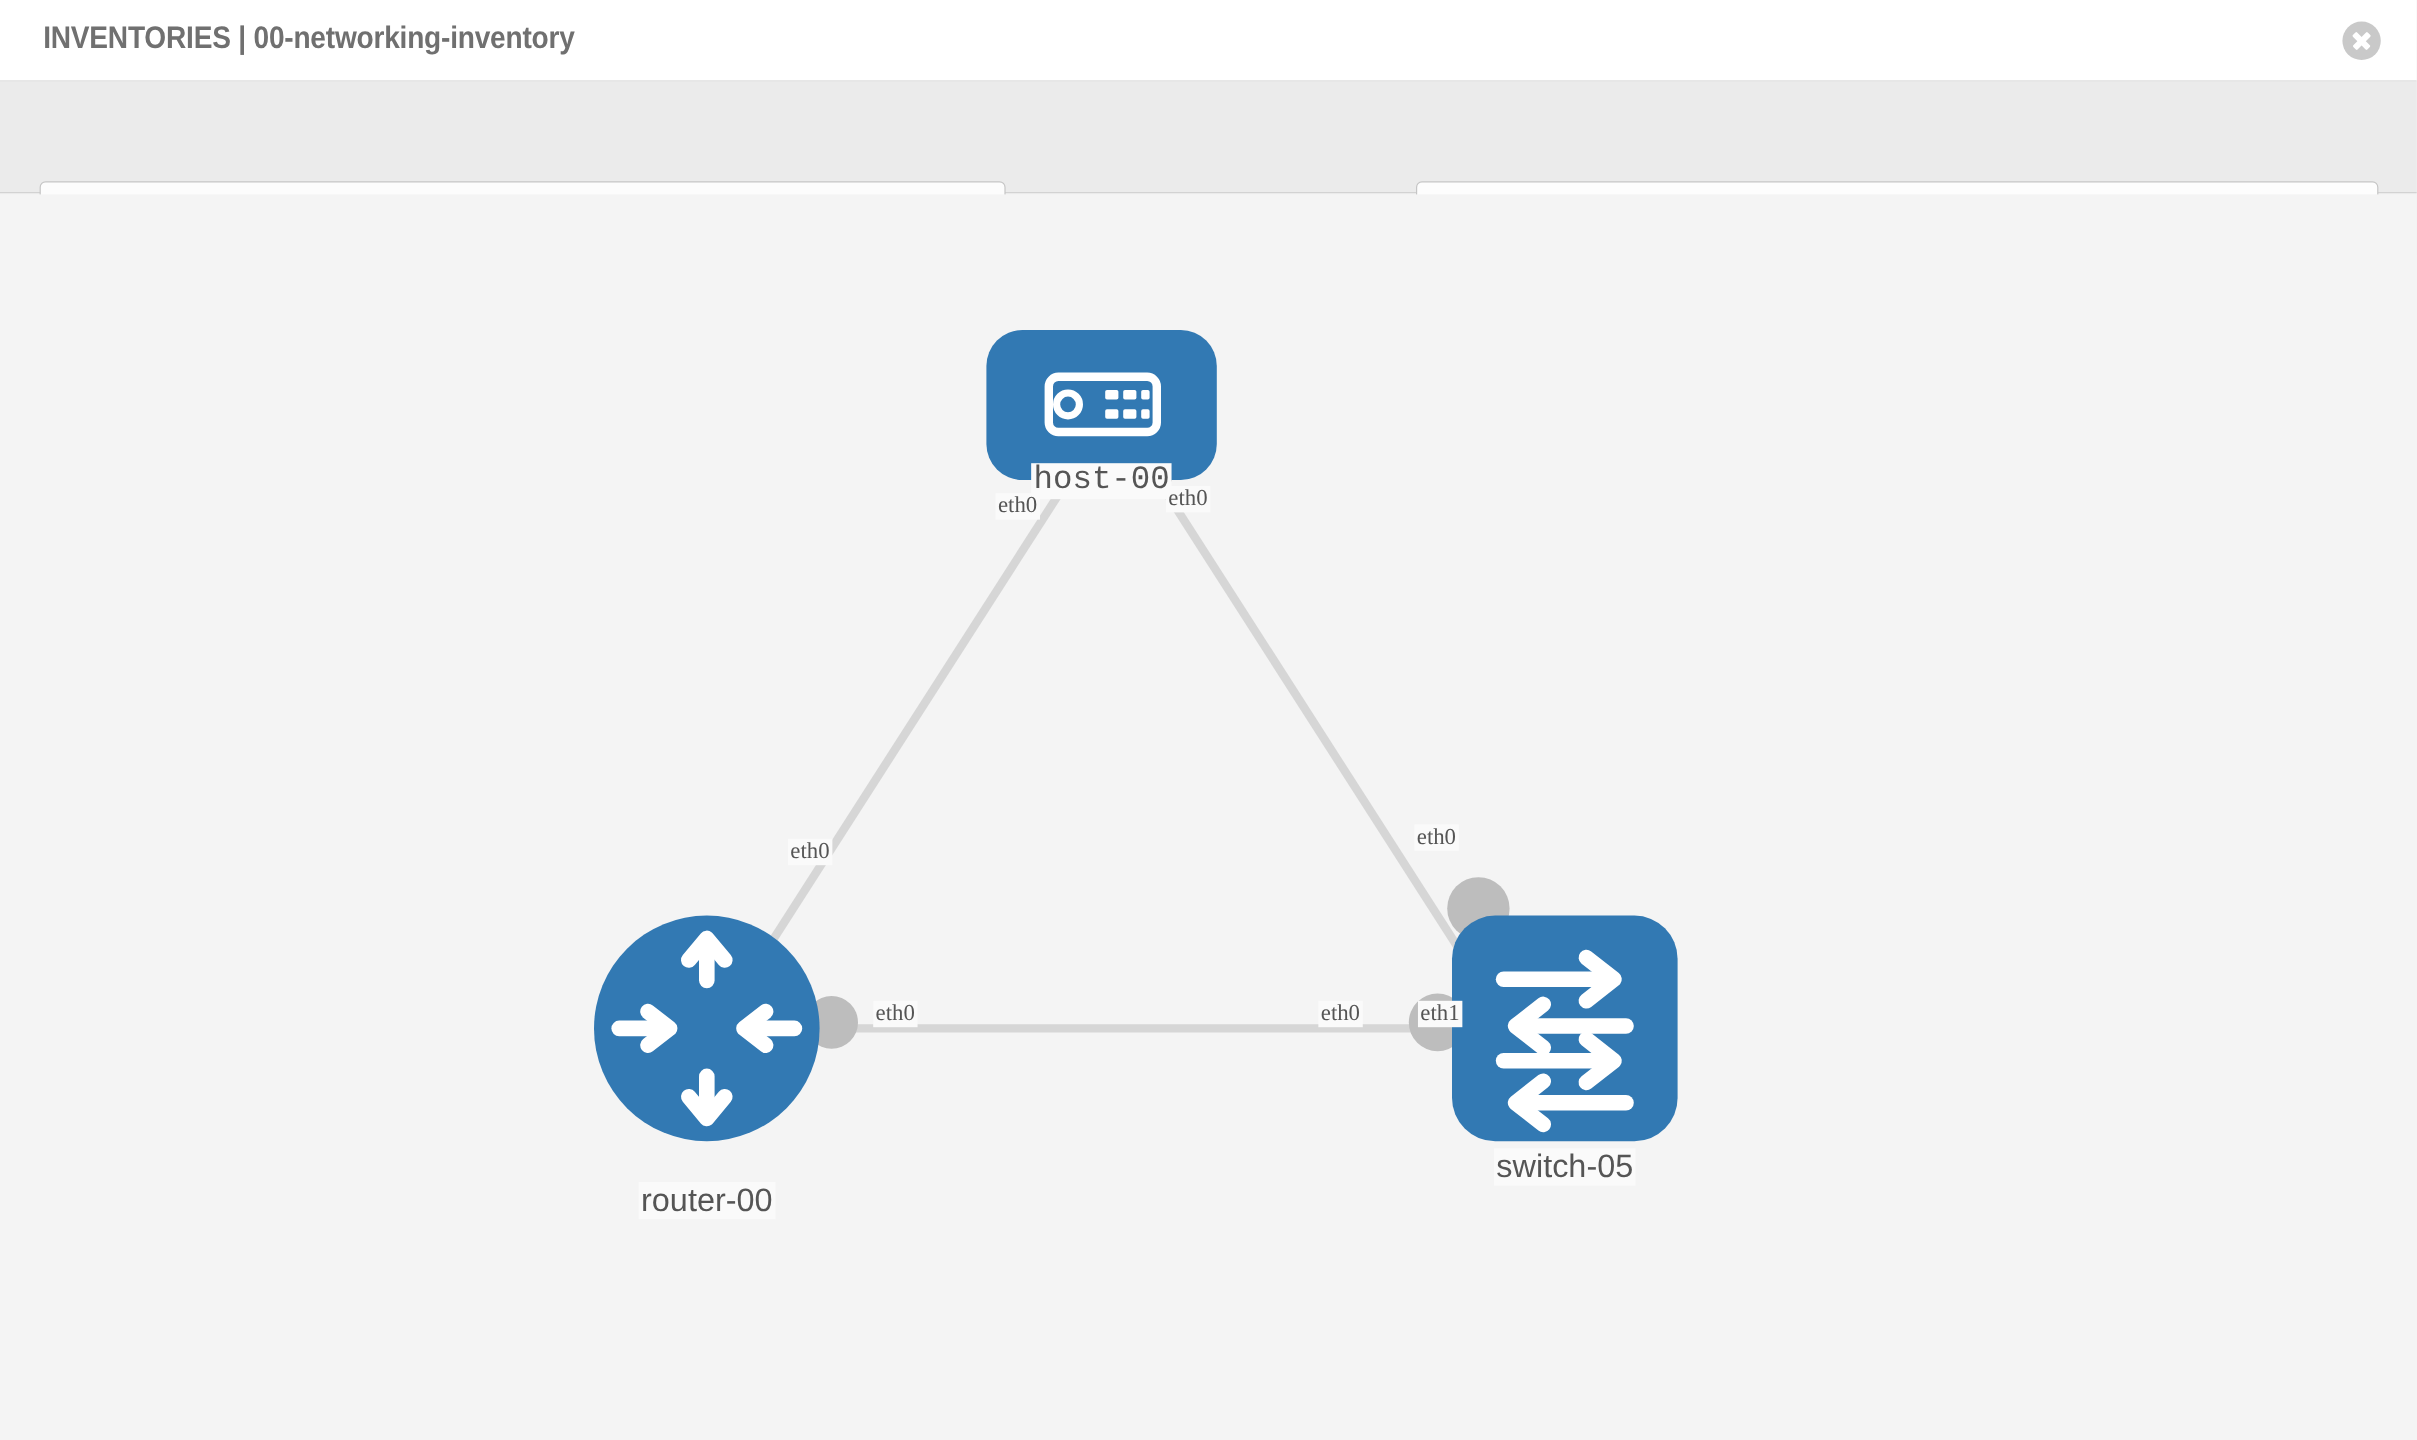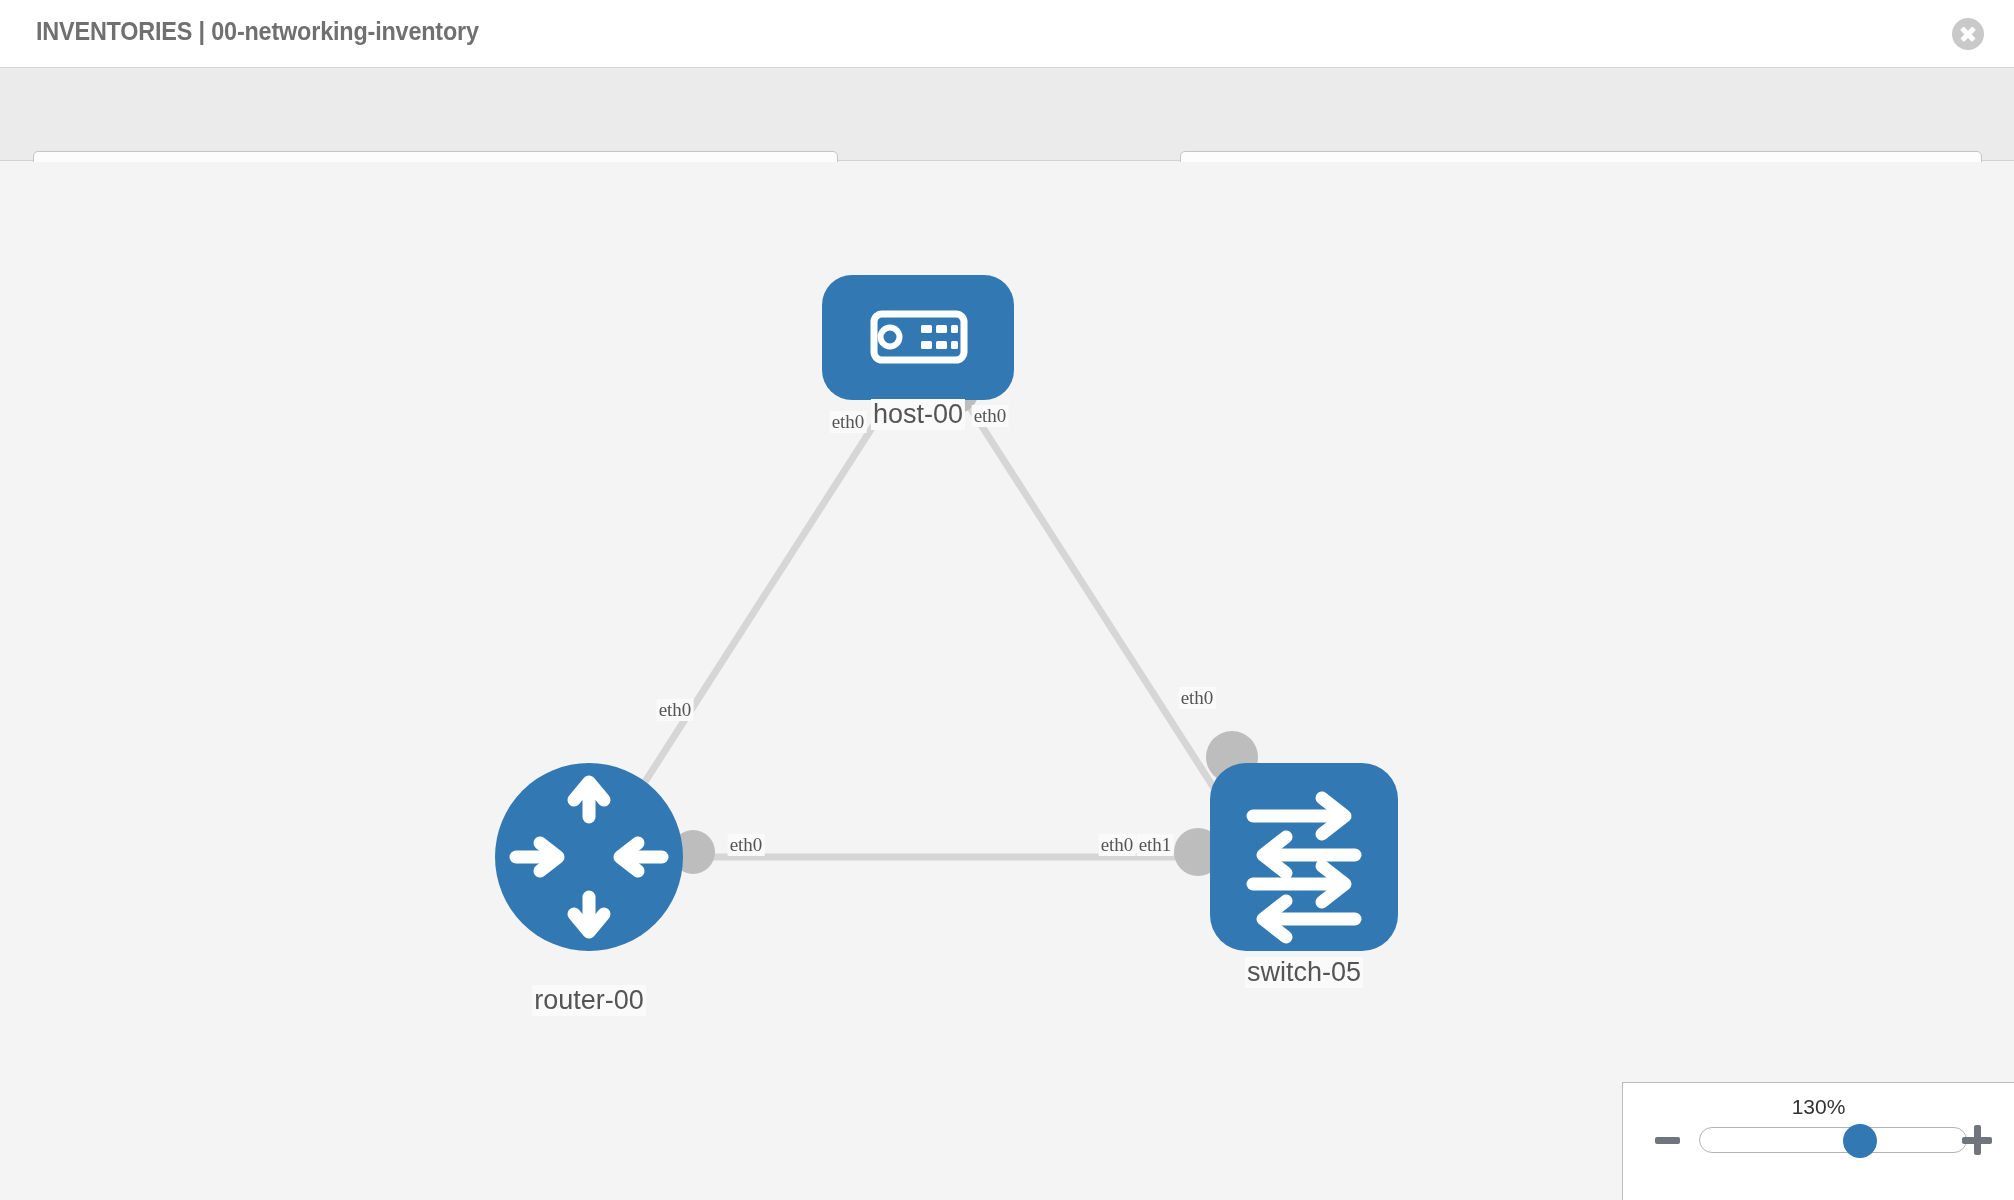--- a/index.html
+++ b/index.html
@@ -258,36 +258,28 @@
 
           <path d="M1253 722 L1340 722"></path>
           <path d="M1322 704 L1345 722 L1322 740"></path>
 
           <path d="M1355 757 L1268 757"></path>
           <path d="M1286 739 L1263 757 L1286 775"></path>
         </g>
       </g>
     </svg>
 
-    <div class="node-label" style="left:918px; top:237px;">host-00</div>
+    <div class="node-label" style="left:918px; top:224px;font-family:Liberation Mono, monospace;">host-00</div>
     <div class="node-label" style="left:589px; top:795px;margin-top:28px;">router-00</div>
     <div class="node-label" style="left:1304px; top:795px;">switch-05</div>
 
     <div class="edge-label" style="left:848px; top:249px;">eth0</div>
     <div class="edge-label" style="left:990px; top:243px;">eth0</div>
     <div class="edge-label" style="left:675px; top:537px;">eth0</div>
     <div class="edge-label" style="left:1197px; top:525px;">eth0</div>
     <div class="edge-label" style="left:746px; top:672px;">eth0</div>
     <div class="edge-label" style="left:1117px; top:672px;">eth0</div>
-    <div class="edge-label" style="left:1155px; top:672px;">eth1</div>
+    <div class="edge-label" style="left:1200px; top:672px;">eth1</div>
 
   </div>
 
-  <div class="zoom-panel">
-    <div class="zoom-value">130%</div>
-    <div class="zoom-minus"></div>
-    <div class="zoom-track">
-      <div class="zoom-knob" id="zoom-knob" style="left: 60%;"></div>
-    </div>
-    <div class="zoom-plus"></div>
-  </div>
 
 </div>
 
 </body></html>

